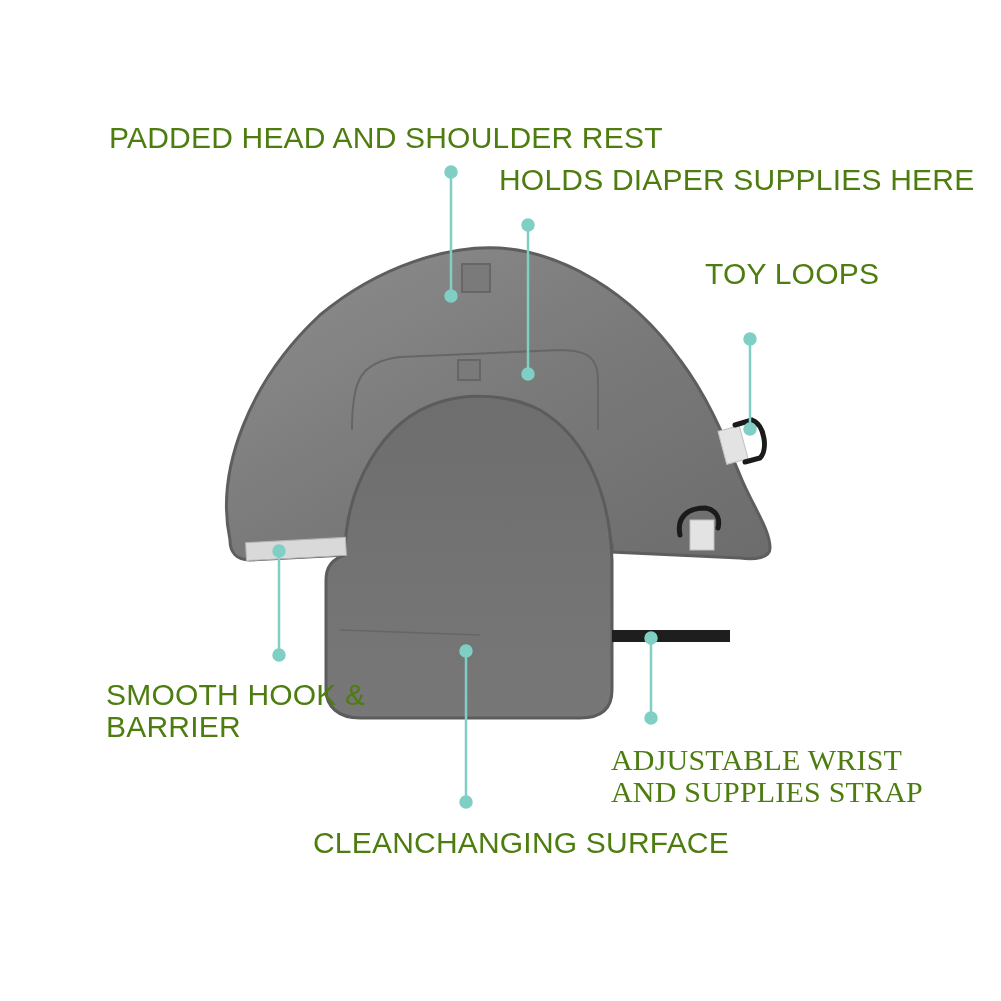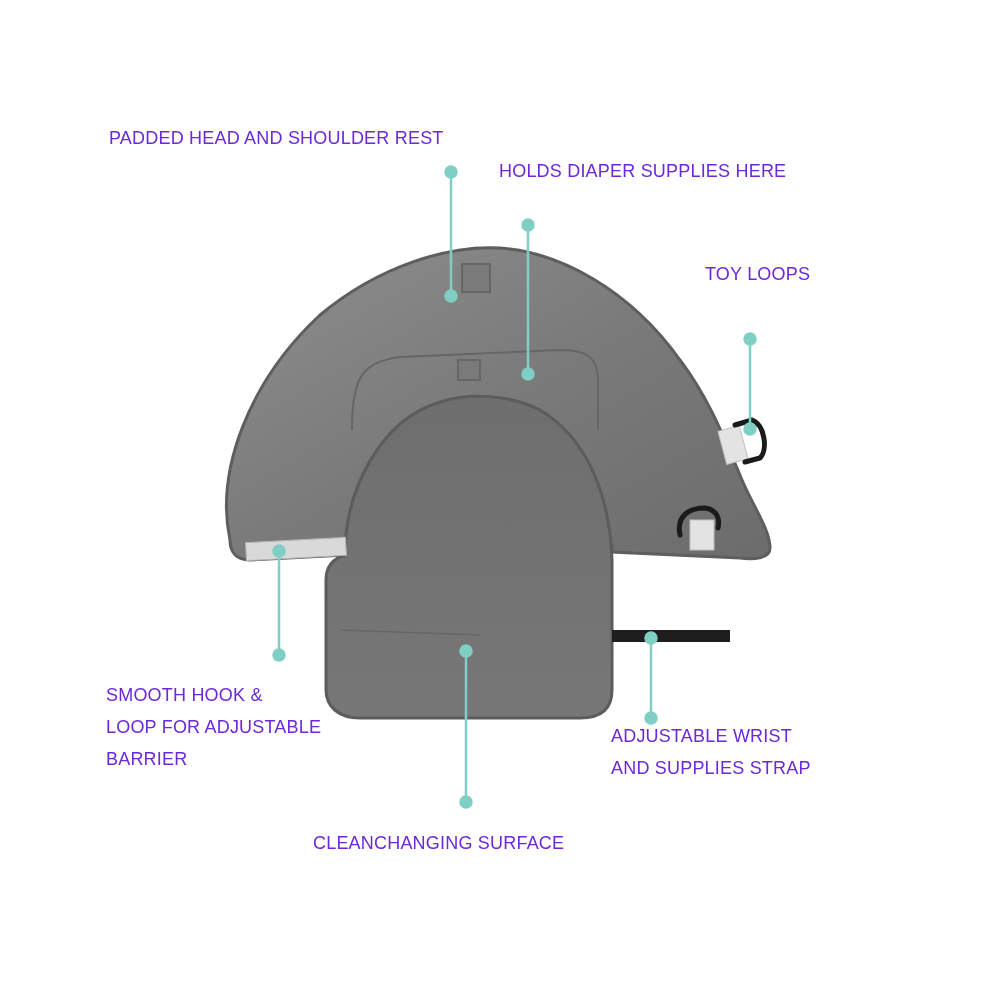--- a/index.html
+++ b/index.html
@@ -1,17 +1,17 @@
 <!DOCTYPE html>
 <html><head>
 <meta charset="utf-8">
 <style>
   html, body { margin: 0; padding: 0; background: #ffffff; }
   body { width: 1001px; height: 1001px; position: relative; overflow: hidden; font-family: "Liberation Sans", sans-serif; }
-  .label { position: absolute; color: #6d28d9; font-size: 18px; line-height: 32px; letter-spacing: 0.2px; white-space: nowrap; }
+  .label { position: absolute; color: #4d7c0f; font-size: 30px; line-height: 32px; letter-spacing: 0.2px; white-space: nowrap; }
   .label span { display: block; }
   svg.art { position: absolute; left: 0; top: 0; }
 </style>
 </head>
 <body>
 
 <svg class="art" width="1001" height="1001" viewBox="0 0 1001 1001">
   <defs>
     <linearGradient id="matGrad" x1="0" y1="0" x2="1" y2="1">
       <stop offset="0" stop-color="#8e8e8e"></stop>
@@ -84,34 +84,33 @@
     <line x1="651" y1="638" x2="651" y2="718"></line>
     <circle cx="651" cy="638" r="5.5"></circle>
       <circle cx="651" cy="718" r="5.5"></circle>
   </g>
 </svg>
 
 <div class="label" style="left:109px; top:122px;">
   <span>PADDED HEAD AND SHOULDER REST</span>
 </div>
 
-<div class="label" style="left:499px; top:155px;">
+<div class="label" style="left:499px; top:164px;">
   <span>HOLDS DIAPER SUPPLIES HERE</span>
 </div>
 
 <div class="label" style="left:705px; top:258px;">
   <span>TOY LOOPS</span>
 </div>
 
 <div class="label" style="left:106px; top:679px;">
   <span>SMOOTH HOOK &amp;</span>
-  <span>LOOP FOR ADJUSTABLE</span>
   <span>BARRIER</span>
 </div>
 
-<div class="label" style="left:611px; top:720px;">
+<div class="label" style="left:611px; top:744px;font-family:Liberation Serif, serif;">
   <span>ADJUSTABLE WRIST</span>
   <span>AND SUPPLIES STRAP</span>
 </div>
 
 <div class="label" style="left:313px; top:827px;">
   <span>CLEANCHANGING SURFACE</span>
 </div>
 
 </body></html>

